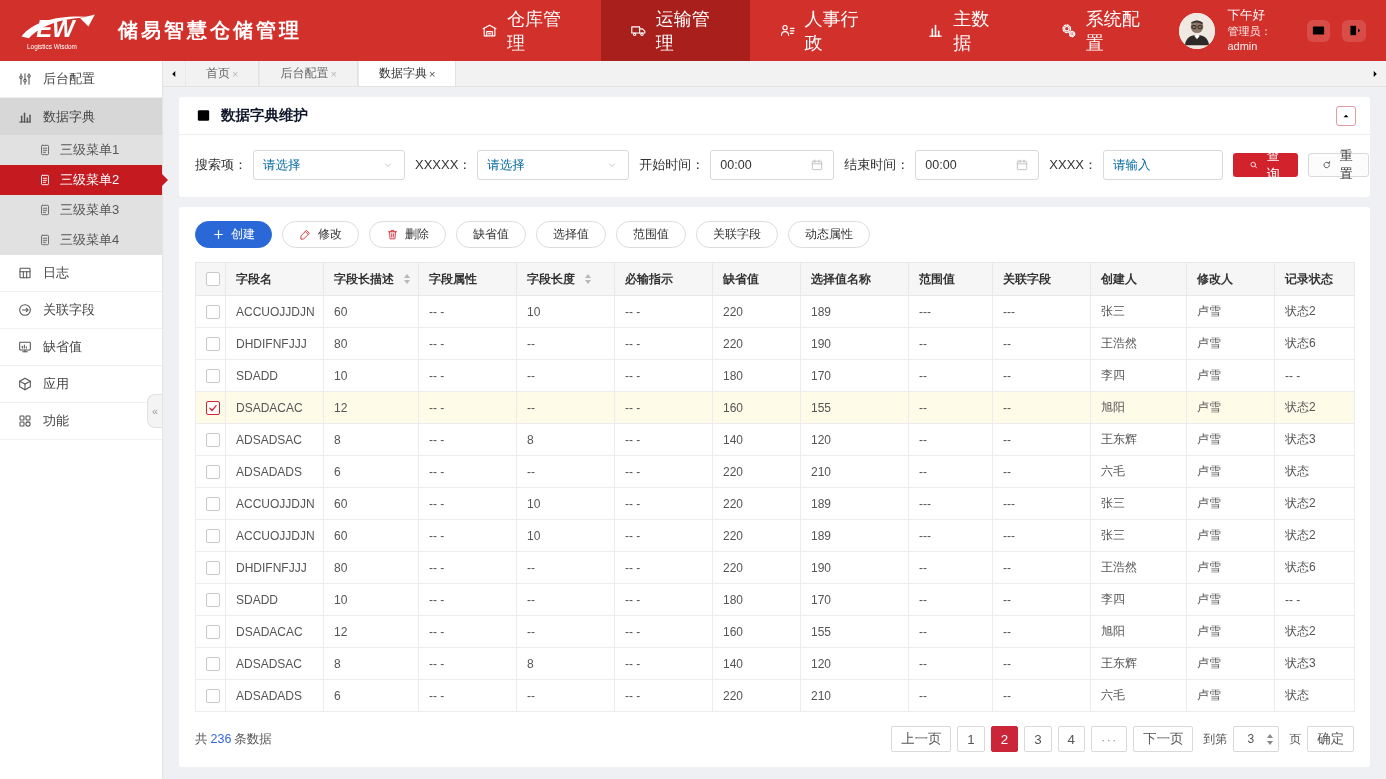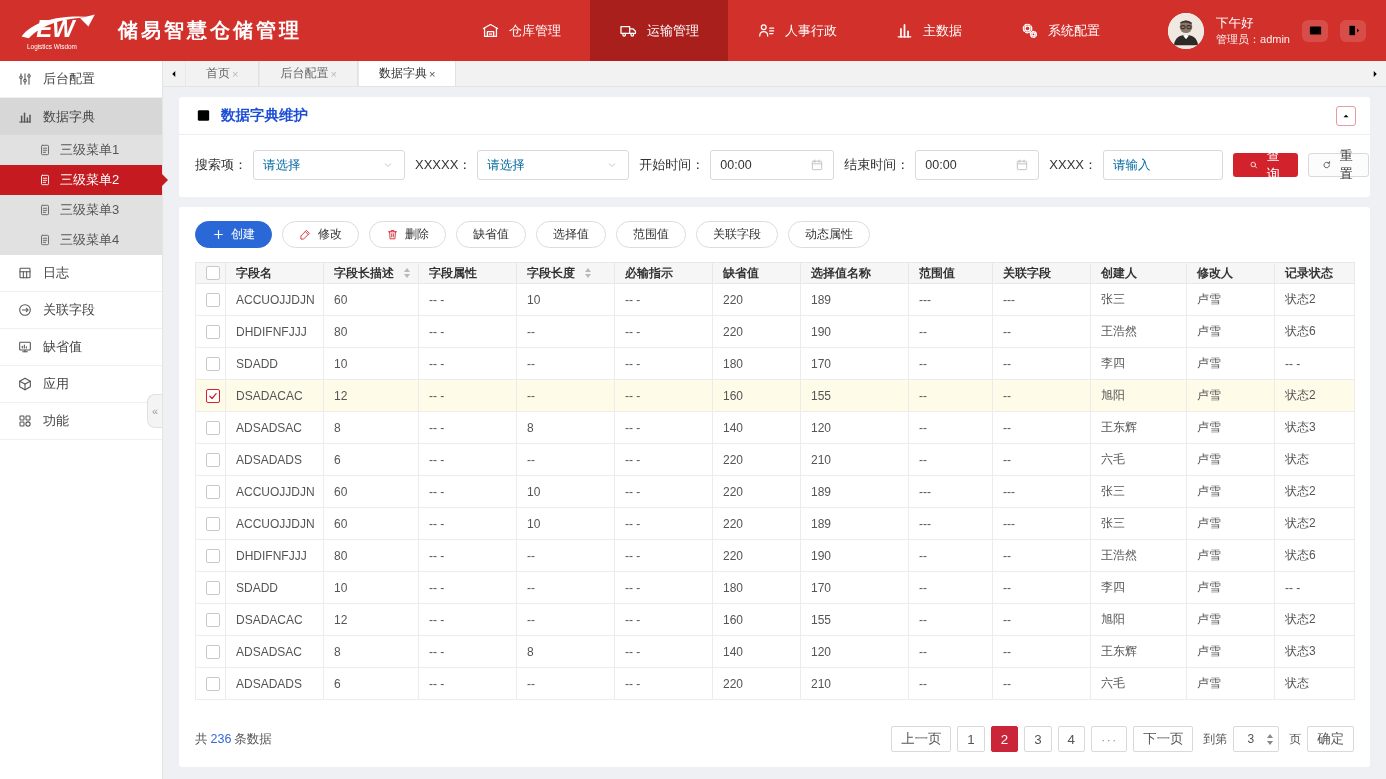--- a/index.html
+++ b/index.html
@@ -17,21 +17,21 @@
   body{font-family:"Liberation Sans","DejaVu Sans",sans-serif;font-size:12px;color:#333;background:#eef0f3;}
   .app{width:1386px;height:779px;display:flex;flex-direction:column;overflow:hidden;}
 
   
   .topbar{height:61px;background:var(--brand-red);display:flex;align-items:stretch;color:#fff;flex-shrink:0;}
   .brand{flex:0 0 452px;display:flex;align-items:center;padding-left:16px;}
   .logo{width:88px;height:44px;position:relative;margin-right:14px;}
   .logo svg{width:100%;height:100%;}
   .app-title{font-size:20px;font-weight:bold;letter-spacing:3px;}
   .main-nav{display:flex;align-items:stretch;}
-  .nav-item{display:flex;align-items:center;gap:9px;padding:0 29px;font-size:13px;cursor:pointer;}
+  .nav-item{display:flex;align-items:center;gap:9px;padding:0 29px;font-size:18px;cursor:pointer;}
   .nav-item.active{background:var(--brand-red-dark);}
   .nav-item .icon{width:19px;height:19px;}
   .user-area{margin-left:auto;display:flex;align-items:center;gap:12px;padding-right:20px;}
   .avatar{width:36px;height:36px;border-radius:50%;overflow:hidden;background:#fff;flex-shrink:0;}
   .avatar svg{width:100%;height:100%;}
   .greeting{line-height:1.35;}
   .greet-line{font-size:12.5px;}
   .role-line{font-size:11px;opacity:.92;}
   .top-icon-btn{width:26px;height:22px;border-radius:6px;background:rgba(255,255,255,.14);display:flex;align-items:center;justify-content:center;cursor:pointer;}
   .top-icon-btn .icon{width:15px;height:15px;}
@@ -62,21 +62,21 @@
   .tab.active .tab-close{color:#555;}
   .tab-spacer{flex:1;}
 
   .content{flex:1;padding:10px 16px 12px;overflow:hidden;display:flex;flex-direction:column;}
 
   
   .panel{background:#fff;border-radius:3px;}
   .search-panel{margin-bottom:10px;}
   .panel-header{height:38px;display:flex;align-items:center;padding:0 16px;border-bottom:1px solid #eee;position:relative;}
   .panel-header .icon{width:17px;height:17px;color:var(--accent-red);}
-  .panel-title{font-size:14.5px;font-weight:bold;margin-left:9px;color:#1d4ed8;}
+  .panel-title{font-size:14.5px;font-weight:bold;margin-left:9px;color:#0f172a;}
   .panel-collapse{position:absolute;right:14px;top:9px;width:20px;height:20px;border:1px solid #e59ba0;border-radius:3px;display:flex;align-items:center;justify-content:center;color:var(--accent-red);cursor:pointer;background:#fff;}
   .panel-collapse .icon{width:12px;height:12px;}
   .filter-row{display:flex;align-items:center;padding:15px 16px 17px;gap:10px;justify-content:space-between;}
   .filter-group{display:flex;align-items:center;gap:6px;}
   .filter-label{font-size:13px;color:#333;white-space:nowrap;}
   .control{height:30px;border:1px solid #d9d9d9;border-radius:3px;background:#fff;display:flex;align-items:center;padding:0 9px;font-size:12.5px;cursor:pointer;}
   .control .ctl-text{flex:1;}
   .control .placeholder{color:#0369a1;}
   .control .value{color:#333;}
   .control .icon{width:14px;height:14px;color:#bfbfbf;margin-left:8px;flex-shrink:0;}
@@ -91,21 +91,21 @@
   
   .table-panel{flex:1;display:flex;flex-direction:column;min-height:0;}
   .toolbar{display:flex;align-items:center;gap:10px;padding:14px 16px;}
   .pill-btn{height:27px;border-radius:14px;border:1px solid #dcdcdc;background:#fff;color:#333;font-size:12px;padding:0 16px;display:flex;align-items:center;gap:6px;cursor:pointer;}
   .pill-btn .icon{width:13px;height:13px;}
   .pill-btn.primary{background:var(--primary-blue);border-color:var(--primary-blue);color:#fff;}
   .pill-btn .icon-red{color:var(--accent-red);}
 
   .table-wrap{padding:0 16px;}
   table.data{width:100%;border-collapse:collapse;table-layout:fixed;font-size:12px;color:#555;}
-  table.data th{background:#f6f6f6;height:21px;text-align:left;padding:0 10px;color:#333;font-weight:bold;border:1px solid #e8e8e8;white-space:nowrap;}
+  table.data th{background:#f6f6f6;height:33px;text-align:left;padding:0 10px;color:#333;font-weight:bold;border:1px solid #e8e8e8;white-space:nowrap;}
   table.data td{height:32px;padding:0 10px;border:1px solid #ececec;white-space:nowrap;overflow:hidden;}
   table.data tr.checked td{background:var(--row-highlight);}
   th.cb-col,td.cb-col{text-align:center;padding:0;}
   .th-inner{display:flex;align-items:center;gap:6px;}
   .sort{display:inline-flex;flex-direction:column;gap:2px;margin-left:4px;}
   .sort i{width:0;height:0;border-left:3.5px solid transparent;border-right:3.5px solid transparent;display:block;}
   .sort .up{border-bottom:4px solid #b8b8b8;}
   .sort .down{border-top:4px solid #b8b8b8;}
   .cb{width:14px;height:14px;border:1px solid #c9c9c9;border-radius:2px;display:inline-block;background:#fff;position:relative;cursor:pointer;vertical-align:middle;}
   .cb.checked{border-color:var(--accent-red);}

